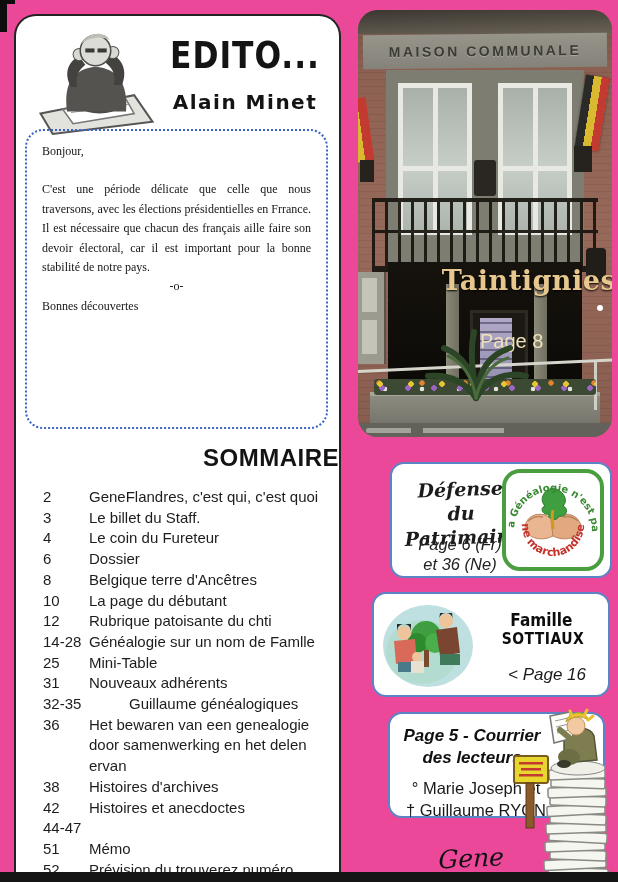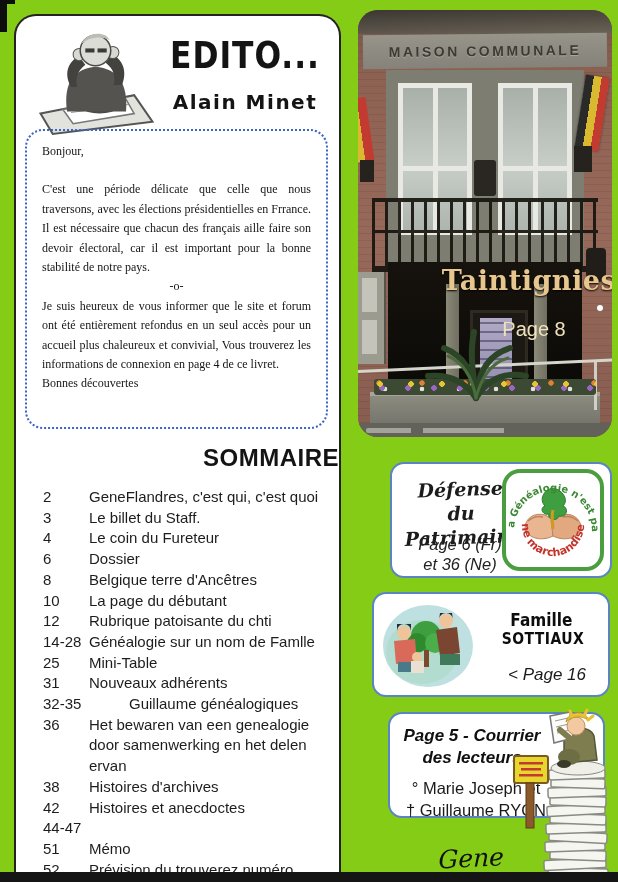--- a/index.html
+++ b/index.html
@@ -1,16 +1,16 @@
 <!DOCTYPE html>
 <html><head>
 <meta charset="utf-8">
 <style>
   html,body { margin:0; padding:0; background:#ffffff; }
-  .page { position:relative; width:618px; height:882px; background:#84cc16; overflow:hidden;
+  .page { position:relative; width:618px; height:882px; background:#ec4899; overflow:hidden;
           font-family:"Liberation Sans", sans-serif; color:#111; }
 
   
   .art-tl  { position:absolute; left:0; top:2px; width:7px; height:30px; background:#0d0d0d; z-index:9; }
   .art-tl2 { position:absolute; left:0; top:0; width:15px; height:4px; background:#0d0d0d; z-index:9; }
   .bottom-bar { position:absolute; left:0; top:872px; width:618px; height:10px; background:#151515; z-index:9; }
 
   
   .left-col { position:absolute; left:14px; top:14px; width:327px; height:858px;
               border:2px solid #232323; border-bottom:none; border-radius:22px 22px 0 0;
@@ -75,21 +75,21 @@
                background:linear-gradient(90deg,#8b8a78,#6f6e60); z-index:2; }
   .ph-pillar.l { left:88px; } .ph-pillar.r { left:176px; }
   .ph-door { position:absolute; left:112px; top:300px; width:52px; height:94px; background:#1c1914; border:3px solid #2e2a22; z-index:2; }
   .ph-door-glass { position:absolute; left:122px; top:308px; width:32px; height:78px; z-index:3;
                    background:linear-gradient(#b0aac6,#8f89ad); }
   .ph-door-glass::after { content:""; position:absolute; inset:0;
                    background:repeating-linear-gradient(0deg, rgba(40,30,60,.45) 0 2px, transparent 2px 9px); }
   .ph-taintignies { position:absolute; left:30px; top:255px; width:194px; text-align:center; z-index:4;
                     font-family:"DejaVu Serif", serif; font-weight:bold; font-size:27px; letter-spacing:.5px;
                     color:#e7c78e; text-shadow:0 1px 2px #000;margin-left:44px; }
-  .ph-page8 { position:absolute; left:122px; top:308px; width:108px; text-align:center; z-index:4;
+  .ph-page8 { position:absolute; left:122px; top:320px; width:108px; z-index:4;
               font-size:20px; color:#efe2bb; }
   .ph-plaques { position:absolute; left:0; top:262px; width:26px; height:92px; background:#9b9b90;
                 border-right:2px solid #55534a; z-index:2; }
   .ph-plaques::before { content:""; position:absolute; left:4px; top:6px; width:15px; height:34px; background:#c4c4ba; }
   .ph-plaques::after  { content:""; position:absolute; left:4px; top:48px; width:15px; height:34px; background:#c4c4ba; }
   .ph-lantern { position:absolute; left:228px; top:238px; width:20px; height:34px; background:#211e1a;
                 border-radius:4px 4px 8px 8px; z-index:2; }
   .ph-dot { position:absolute; left:239px; top:295px; width:6px; height:6px; border-radius:50%; background:#fff; z-index:5; }
   .ph-rail { position:absolute; left:-4px; top:354px; width:270px; height:3px; background:#d5d5cb;
              transform:rotate(-2.6deg); z-index:5; }
@@ -168,21 +168,20 @@
       </svg>
     </div>
 
     <div class="edito-title">EDITO...</div>
     <div class="edito-author">Alain Minet</div>
 
     <div class="edito-box">
       <p class="greet">Bonjour,</p>
       <p class="just">C'est une période délicate que celle que nous traversons, avec les élections présidentielles en Frrance. Il est nécessaire que chacun des français aille faire son devoir électoral, car il est important pour la bonne stabilité de notre pays.</p>
       <p class="sep">-o-</p>
-      <p class="just">Je suis heureux de vous informer que le site et forum ont été entièrement refondus en un seul accès pour un accueil plus chaleureux et convivial, Vous trouverez les informations de connexion en page 4 de ce livret.</p>
       <p>Bonnes découvertes</p>
     </div>
 
     <h1 class="sommaire-title">SOMMAIRE</h1>
     <div class="toc" id="toc">
         <div class="toc-row">
           <span class="toc-num">2</span>
           <span class="toc-label">GeneFlandres, c'est qui, c'est quoi</span>
         </div>
         <div class="toc-row">

